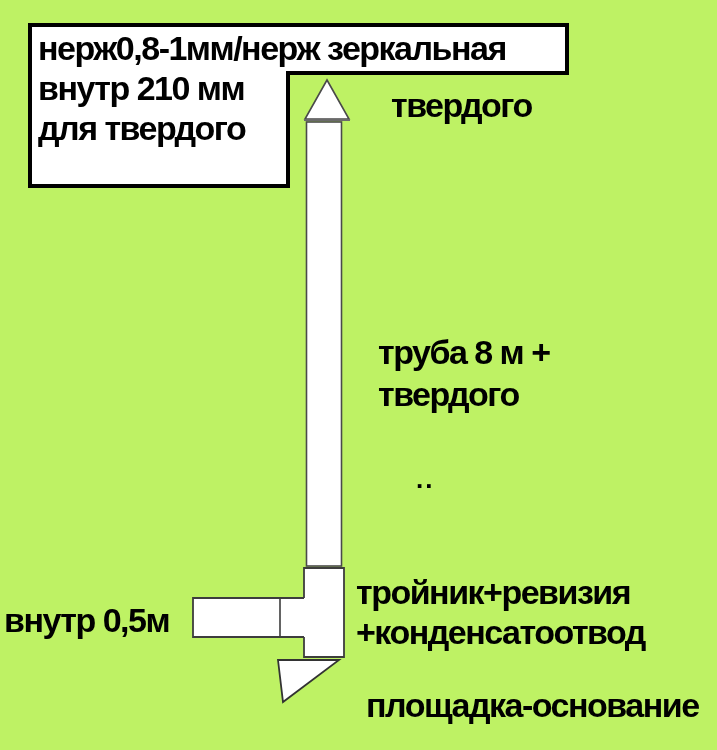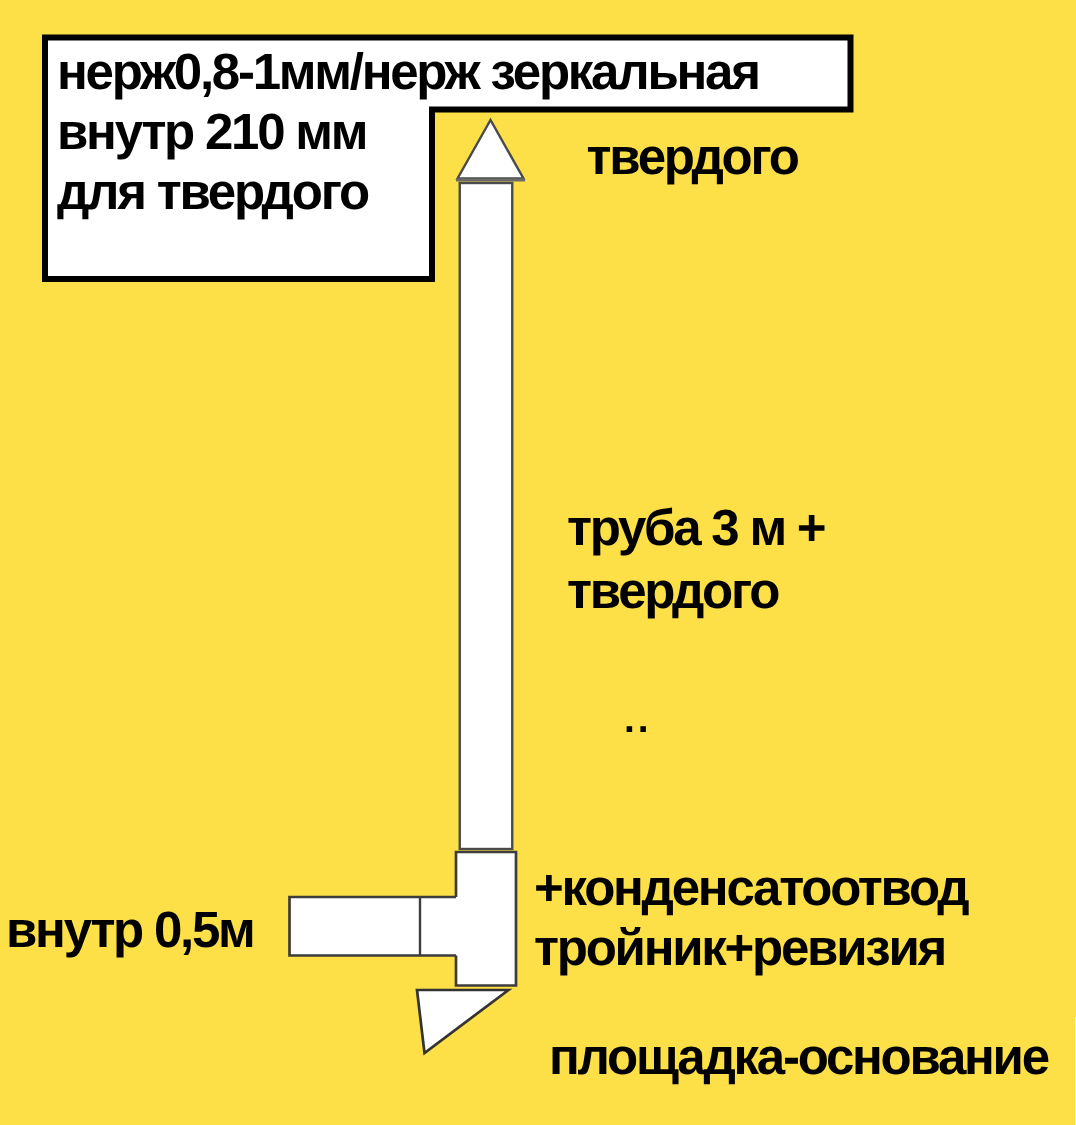--- a/index.html
+++ b/index.html
@@ -4,21 +4,21 @@
 <style>
   html, body {
     margin: 0;
     padding: 0;
     background: #ffffff;
   }
   #stage {
     position: relative;
     width: 717px;
     height: 750px;
-    background: #fde047;
+    background: #bef264;
     overflow: hidden;
     font-family: "Liberation Sans", sans-serif;
   }
   #diagram-svg {
     position: absolute;
     left: 0;
     top: 0;
     width: 717px;
     height: 750px;
   }
@@ -67,28 +67,28 @@
 
   <div class="lbl box-text">
     <div>нерж0,8-1мм/нерж зеркальная</div>
     <div>внутр 210 мм</div>
     <div>для твердого</div>
   </div>
 
   <div class="lbl lbl-termination">твердого</div>
 
   <div class="lbl lbl-pipe6m">
-    <div>труба 3 м +</div>
+    <div>труба 8 м +</div>
     <div>твердого</div>
   </div>
 
   <div class="lbl lbl-marks">..</div>
 
   <div class="lbl lbl-sidepipe">внутр 0,5м</div>
 
   <div class="lbl lbl-tee">
+    <div>тройник+ревизия</div>
     <div>+конденсатоотвод</div>
-    <div>тройник+ревизия</div>
   </div>
 
   <div class="lbl lbl-base">площадка-основание</div>
 
 </div>
 
 </body></html>

